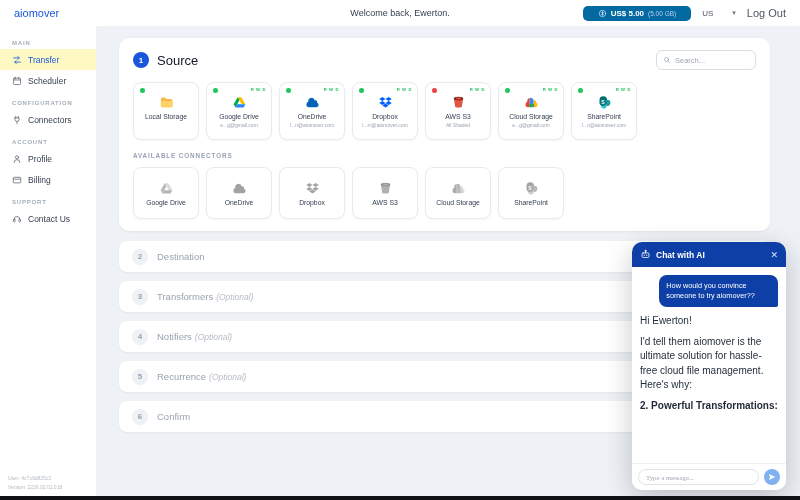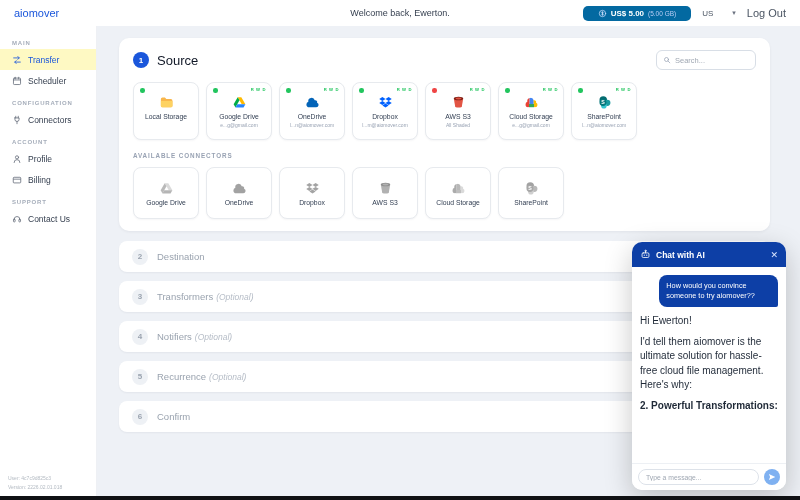--- a/index.html
+++ b/index.html
@@ -65,21 +65,21 @@
   .chat{position:absolute;right:14px;bottom:10px;width:154px;height:248px;background:#fff;border-radius:10px;box-shadow:0 8px 28px rgba(0,0,0,.22);z-index:40;display:flex;flex-direction:column;overflow:hidden}
   .chat-header{background:#0d3fa6;height:25px;display:flex;align-items:center;gap:5px;padding:0 8px;color:#fff;flex:none}
   .chat-header svg{width:11px;height:11px}
   .chat-title{font-size:8.5px;font-weight:bold}
   .chat-close{margin-left:auto;font-size:9px;cursor:pointer;color:#dbe6ff}
   .chat-body{flex:1;padding:8px 8px 2px;overflow:hidden;display:flex;flex-direction:column;gap:7px}
   .user-bubble{align-self:flex-end;background:#0d3fa6;color:#fff;font-size:7.3px;line-height:1.4;padding:6px 7px;border-radius:8px 8px 2px 8px;max-width:86%}
   .ai-message{font-size:10px;line-height:1.45;color:#1f2937}
   .ai-message p{margin-bottom:6px}
   .chat-input-bar{flex:none;border-top:1px solid #edf0f4;padding:5px 6px;display:flex;align-items:center;gap:5px;background:#fff}
-  .chat-input{flex:1;height:16px;border:1px solid #dde2e9;border-radius:9px;font-size:6.8px;padding:0 7px;outline:none;font-family:Liberation Sans, sans-serif;color:#374151}
+  .chat-input{flex:1;height:16px;border:1px solid #dde2e9;border-radius:9px;font-size:6.8px;padding:0 7px;outline:none;font-family:Liberation Serif, serif;color:#374151}
   .chat-input::placeholder{color:#a0a8b3}
   .send-btn{width:16px;height:16px;border-radius:50%;background:#7fb1f1;border:none;display:flex;align-items:center;justify-content:center;cursor:pointer;flex:none}
   .send-btn svg{width:8px;height:8px;color:#fff}
 
   .bottom-strip{position:absolute;left:0;right:0;bottom:0;height:4px;background:#101114;z-index:60}
 </style>
 </head>
 <body>
 
 <svg width="0" height="0" style="position:absolute">

